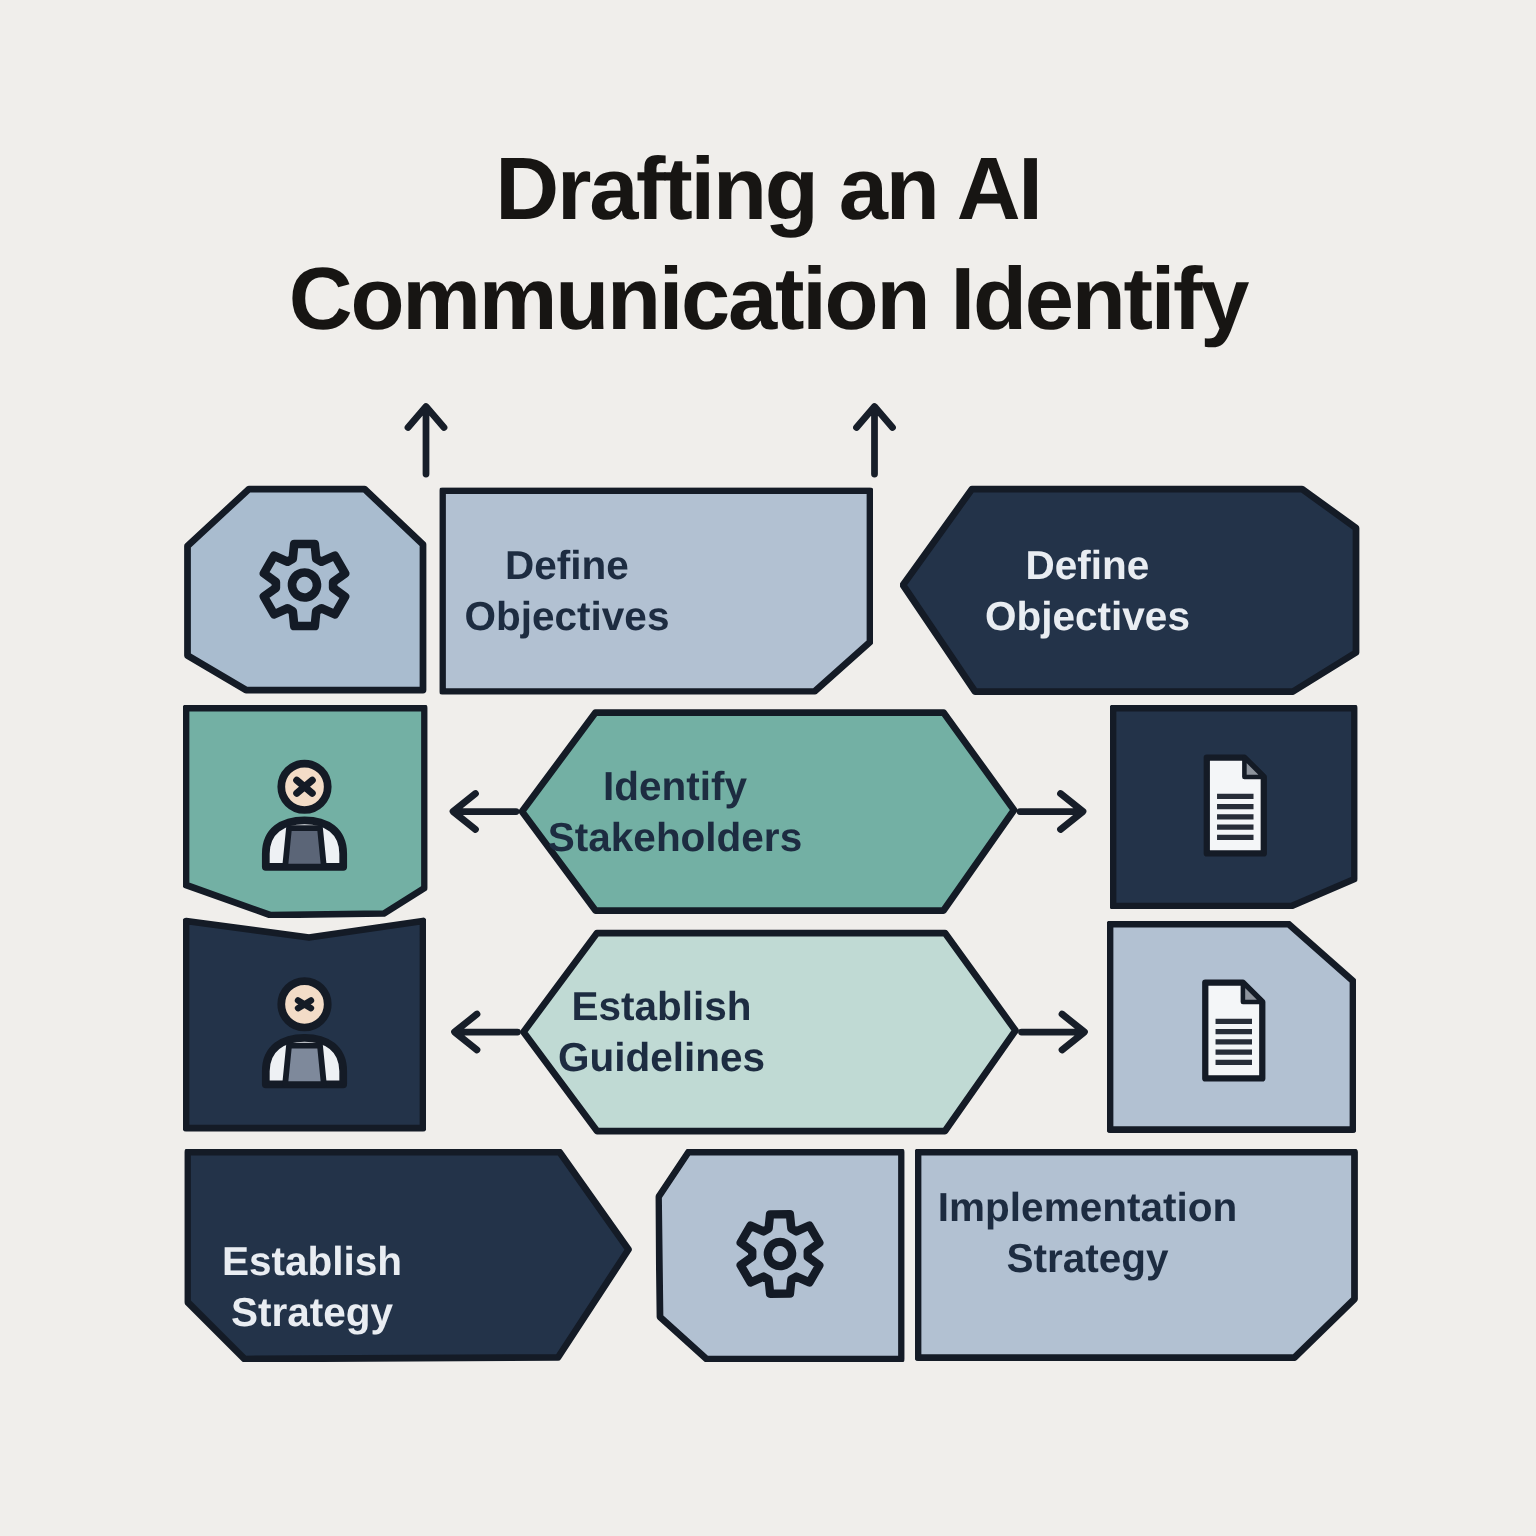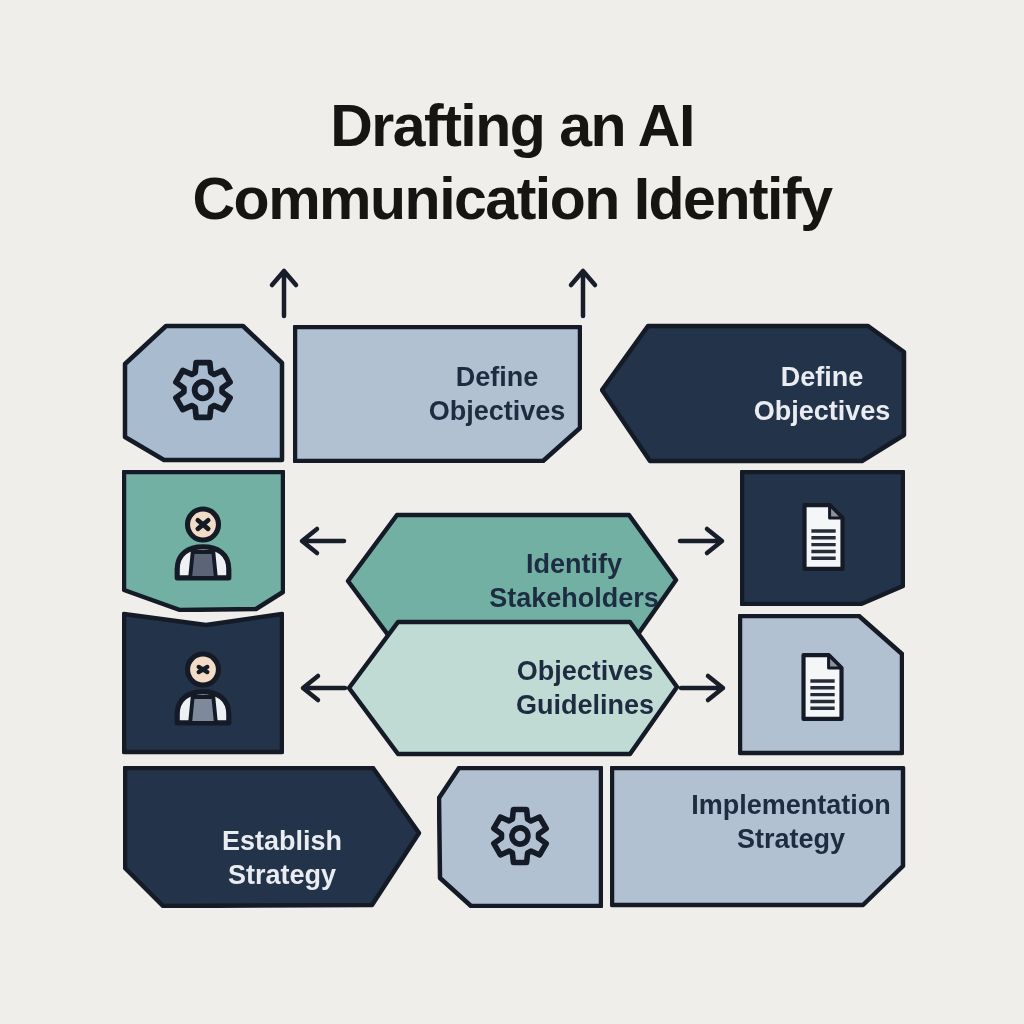--- a/index.html
+++ b/index.html
@@ -12,21 +12,21 @@
   *{margin:0;padding:0;box-sizing:border-box;}
   html,body{width:1024px;height:1024px;overflow:hidden;}
   body{background:var(--bg);font-family:"Liberation Sans", sans-serif;}
   .canvas{position:relative;width:1024px;height:1024px;background:var(--bg);}
   .title{position:absolute;top:90px;left:0;width:1024px;text-align:center;
     font-size:59px;font-weight:700;letter-spacing:-1.5px;line-height:73px;
     color:var(--title-color);}
   .node{position:absolute;}
   .node > svg.shape{position:absolute;left:0;top:0;display:block;}
   .icon{position:absolute;display:block;}
-  .label{position:absolute;inset:0;display:flex;align-items:center;justify-content:flex-end;
+  .label{position:absolute;inset:0;display:flex;align-items:center;justify-content:flex-start;
     text-align:center;font-size:27px;font-weight:600;line-height:34px;color:var(--label-dark);}
   .label span{display:inline-block;}
   .label.on-dark{color:var(--label-light);}
   .arrows{position:absolute;left:0;top:0;}
   .arrows path{stroke:var(--arrow);stroke-width:4.5;fill:none;
     stroke-linecap:round;stroke-linejoin:round;}
   svg polygon.sh{stroke:var(--outline);stroke-width:4.5;stroke-linejoin:round;}
 </style>
 </head>
 <body>
@@ -82,21 +82,21 @@
       <polygon class="sh" fill="var(--teal)" points="2,2 161,2 161,122 134,139 58,140 2,120"></polygon>
     </svg>
     <svg class="icon" style="left:38px;top:27px;" width="86" height="86" viewBox="0 0 100 100">
       <path d="M20,94 L20,84 C20,66 33,58 50,58 C67,58 80,66 80,84 L80,94 Z" fill="var(--body-white)" stroke="var(--outline)" stroke-width="6" stroke-linejoin="round"></path>
       <path d="M38,64 L62,64 L65,94 L35,94 Z" fill="var(--bib-dark)" stroke="var(--outline)" stroke-width="4.5" stroke-linejoin="round"></path>
       <circle cx="50" cy="32" r="18" fill="var(--skin)" stroke="var(--outline)" stroke-width="6"></circle>
       <path d="M44,27 L56,37 M56,27 L44,37" stroke="var(--outline)" stroke-width="5.5" stroke-linecap="round" fill="none"></path>
     </svg>
   </div>
 
-  <div class="node" style="left:345px;top:472px;width:334px;height:138px;margin-top:40px;">
+  <div class="node" style="left:345px;top:472px;width:334px;height:138px;">
     <svg class="shape" width="334" height="138" viewBox="0 0 334 138">
       <polygon class="sh" fill="var(--teal)" points="3,69 52,3 284,3 331,68 284,135 52,135"></polygon>
     </svg>
     <div class="label">
       <span style="max-width:210px;">Identify Stakeholders</span>
     </div>
   </div>
 
   <div class="node" style="left:740px;top:470px;width:165px;height:136px;">
     <svg class="shape" width="165" height="136" viewBox="0 0 165 136">
@@ -119,21 +119,21 @@
       <circle cx="50" cy="32" r="18" fill="var(--skin)" stroke="var(--outline)" stroke-width="6"></circle>
       <path d="M45,29 L55,35 M55,29 L45,35" stroke="var(--outline)" stroke-width="5" stroke-linecap="round" fill="none"></path>
     </svg>
   </div>
 
   <div class="node" style="left:346px;top:619px;width:334px;height:138px;">
     <svg class="shape" width="334" height="138" viewBox="0 0 334 138">
       <polygon class="sh" fill="var(--mint)" points="3,69 52,3 284,3 331,68 284,135 52,135"></polygon>
     </svg>
     <div class="label">
-      <span style="max-width:190px;">Objectives Guidelines</span>
+      <span style="max-width:190px;">Establish Guidelines</span>
     </div>
   </div>
 
   <div class="node" style="left:738px;top:614px;width:166px;height:142px;">
     <svg class="shape" width="166" height="142" viewBox="0 0 166 142">
       <polygon class="sh" fill="var(--steel)" points="2,2 121,2 164,40 164,139 2,139"></polygon>
     </svg>
     <svg class="icon" style="left:45px;top:35px;" width="76" height="76" viewBox="0 0 100 100">
       <path d="M27,8 L60,8 L77,25 L77,92 L27,92 Z" fill="var(--page)" stroke="var(--outline)" stroke-width="5.5" stroke-linejoin="round"></path>
       <path d="M60,8 L60,25 L77,25 Z" fill="var(--fold)" stroke="var(--outline)" stroke-width="4" stroke-linejoin="round"></path>

